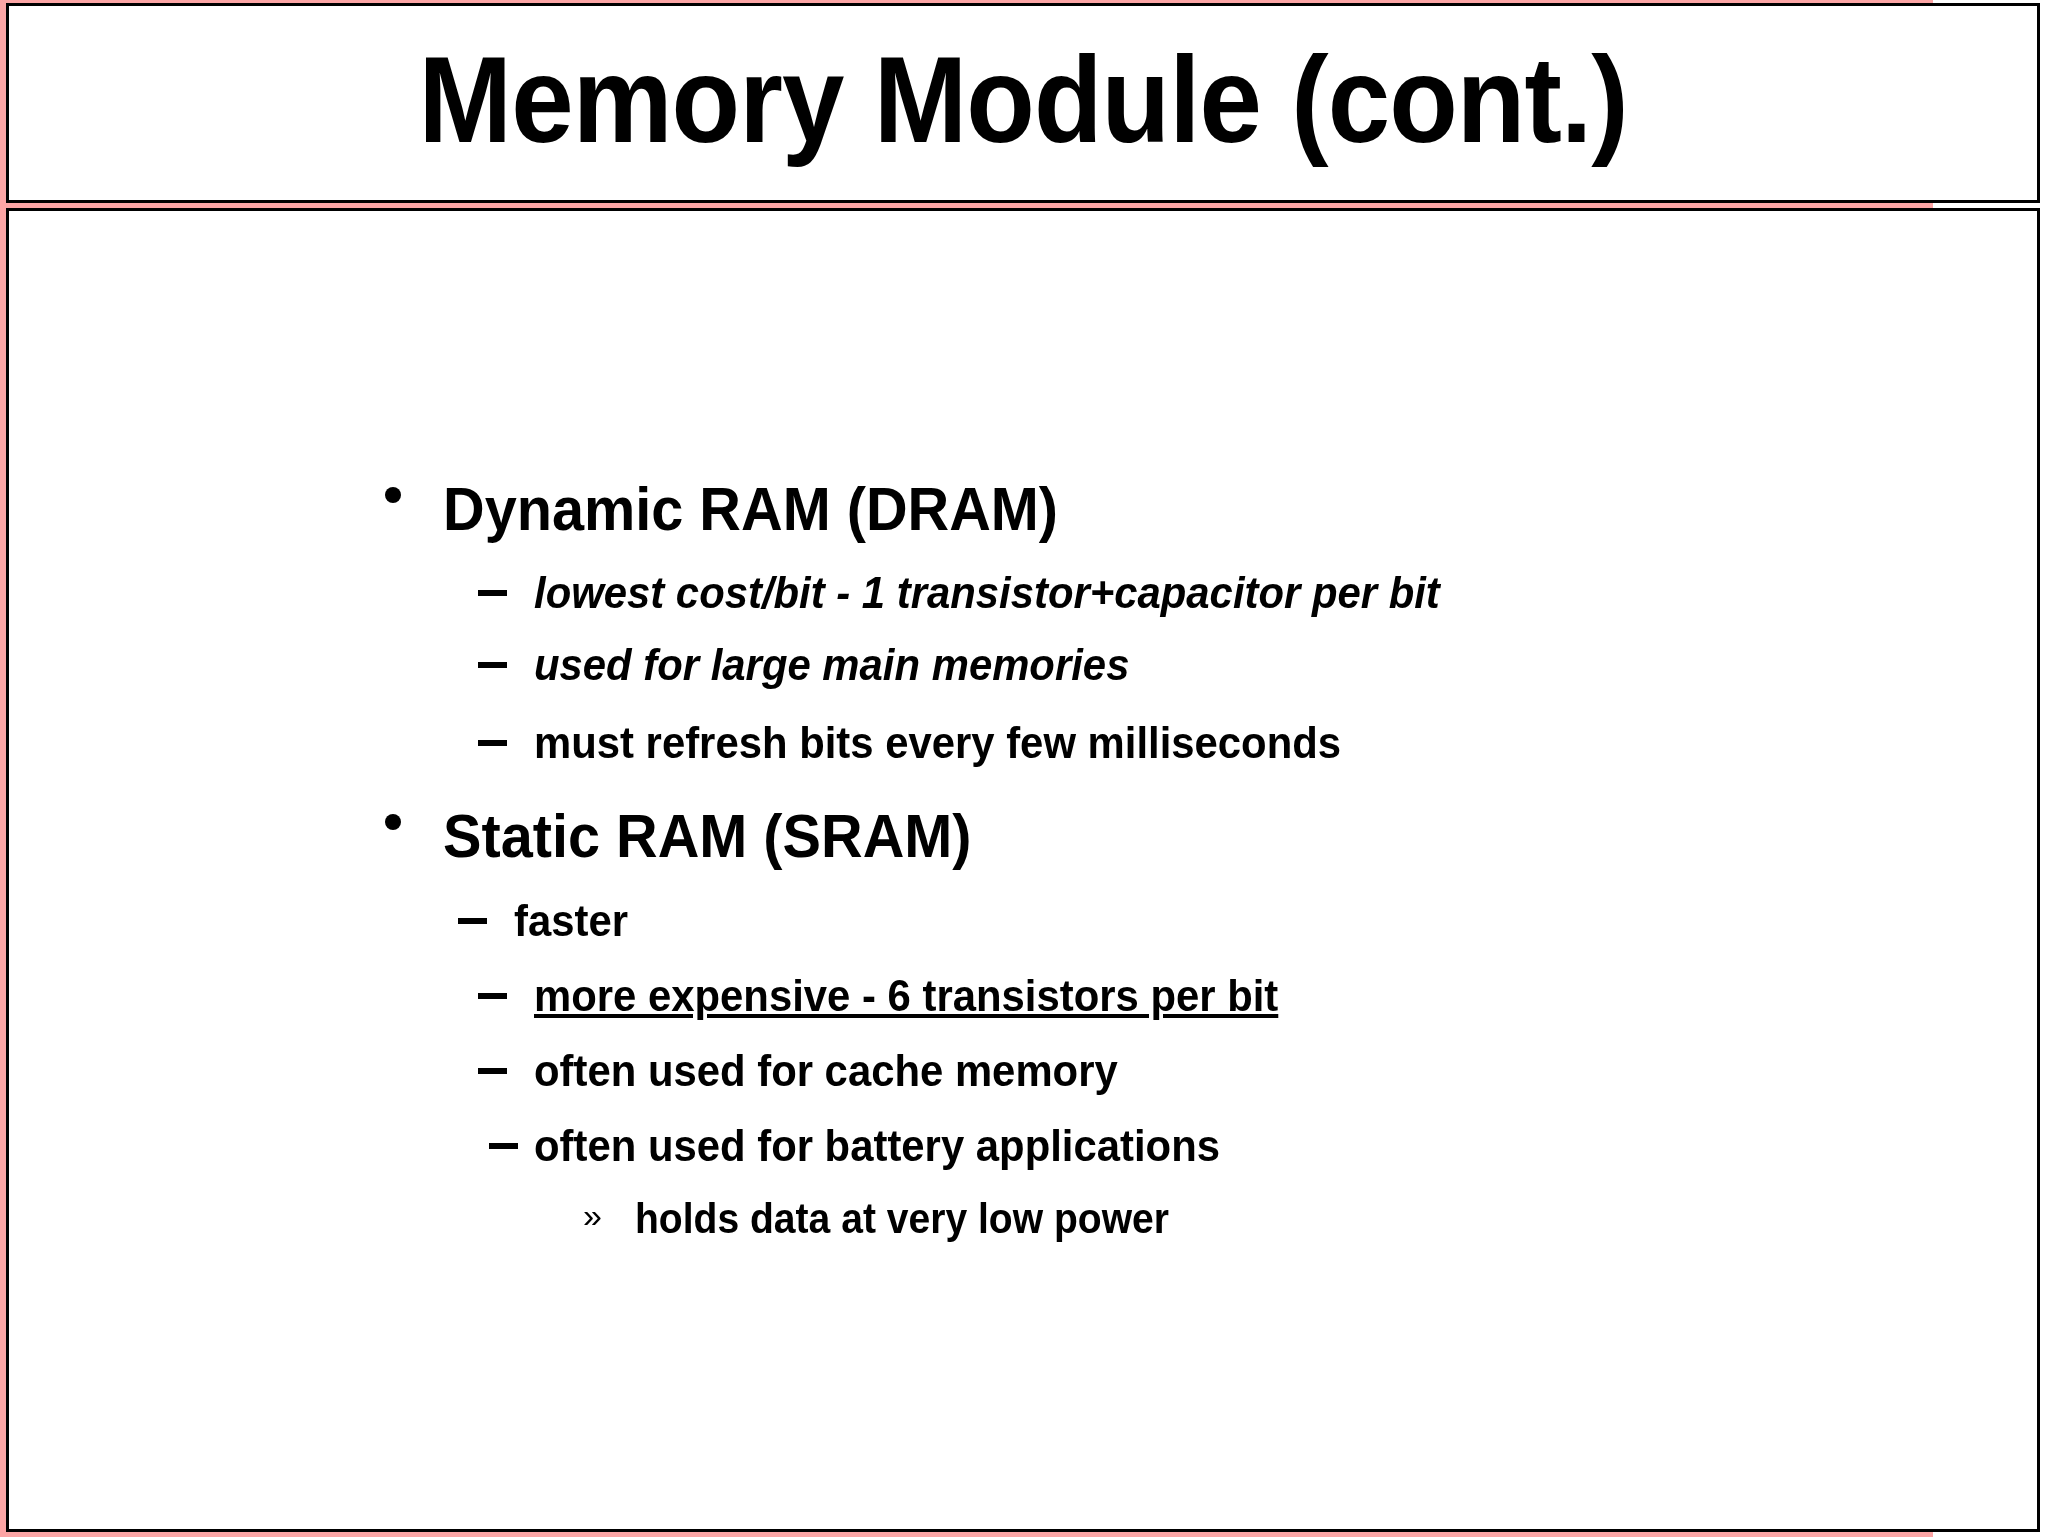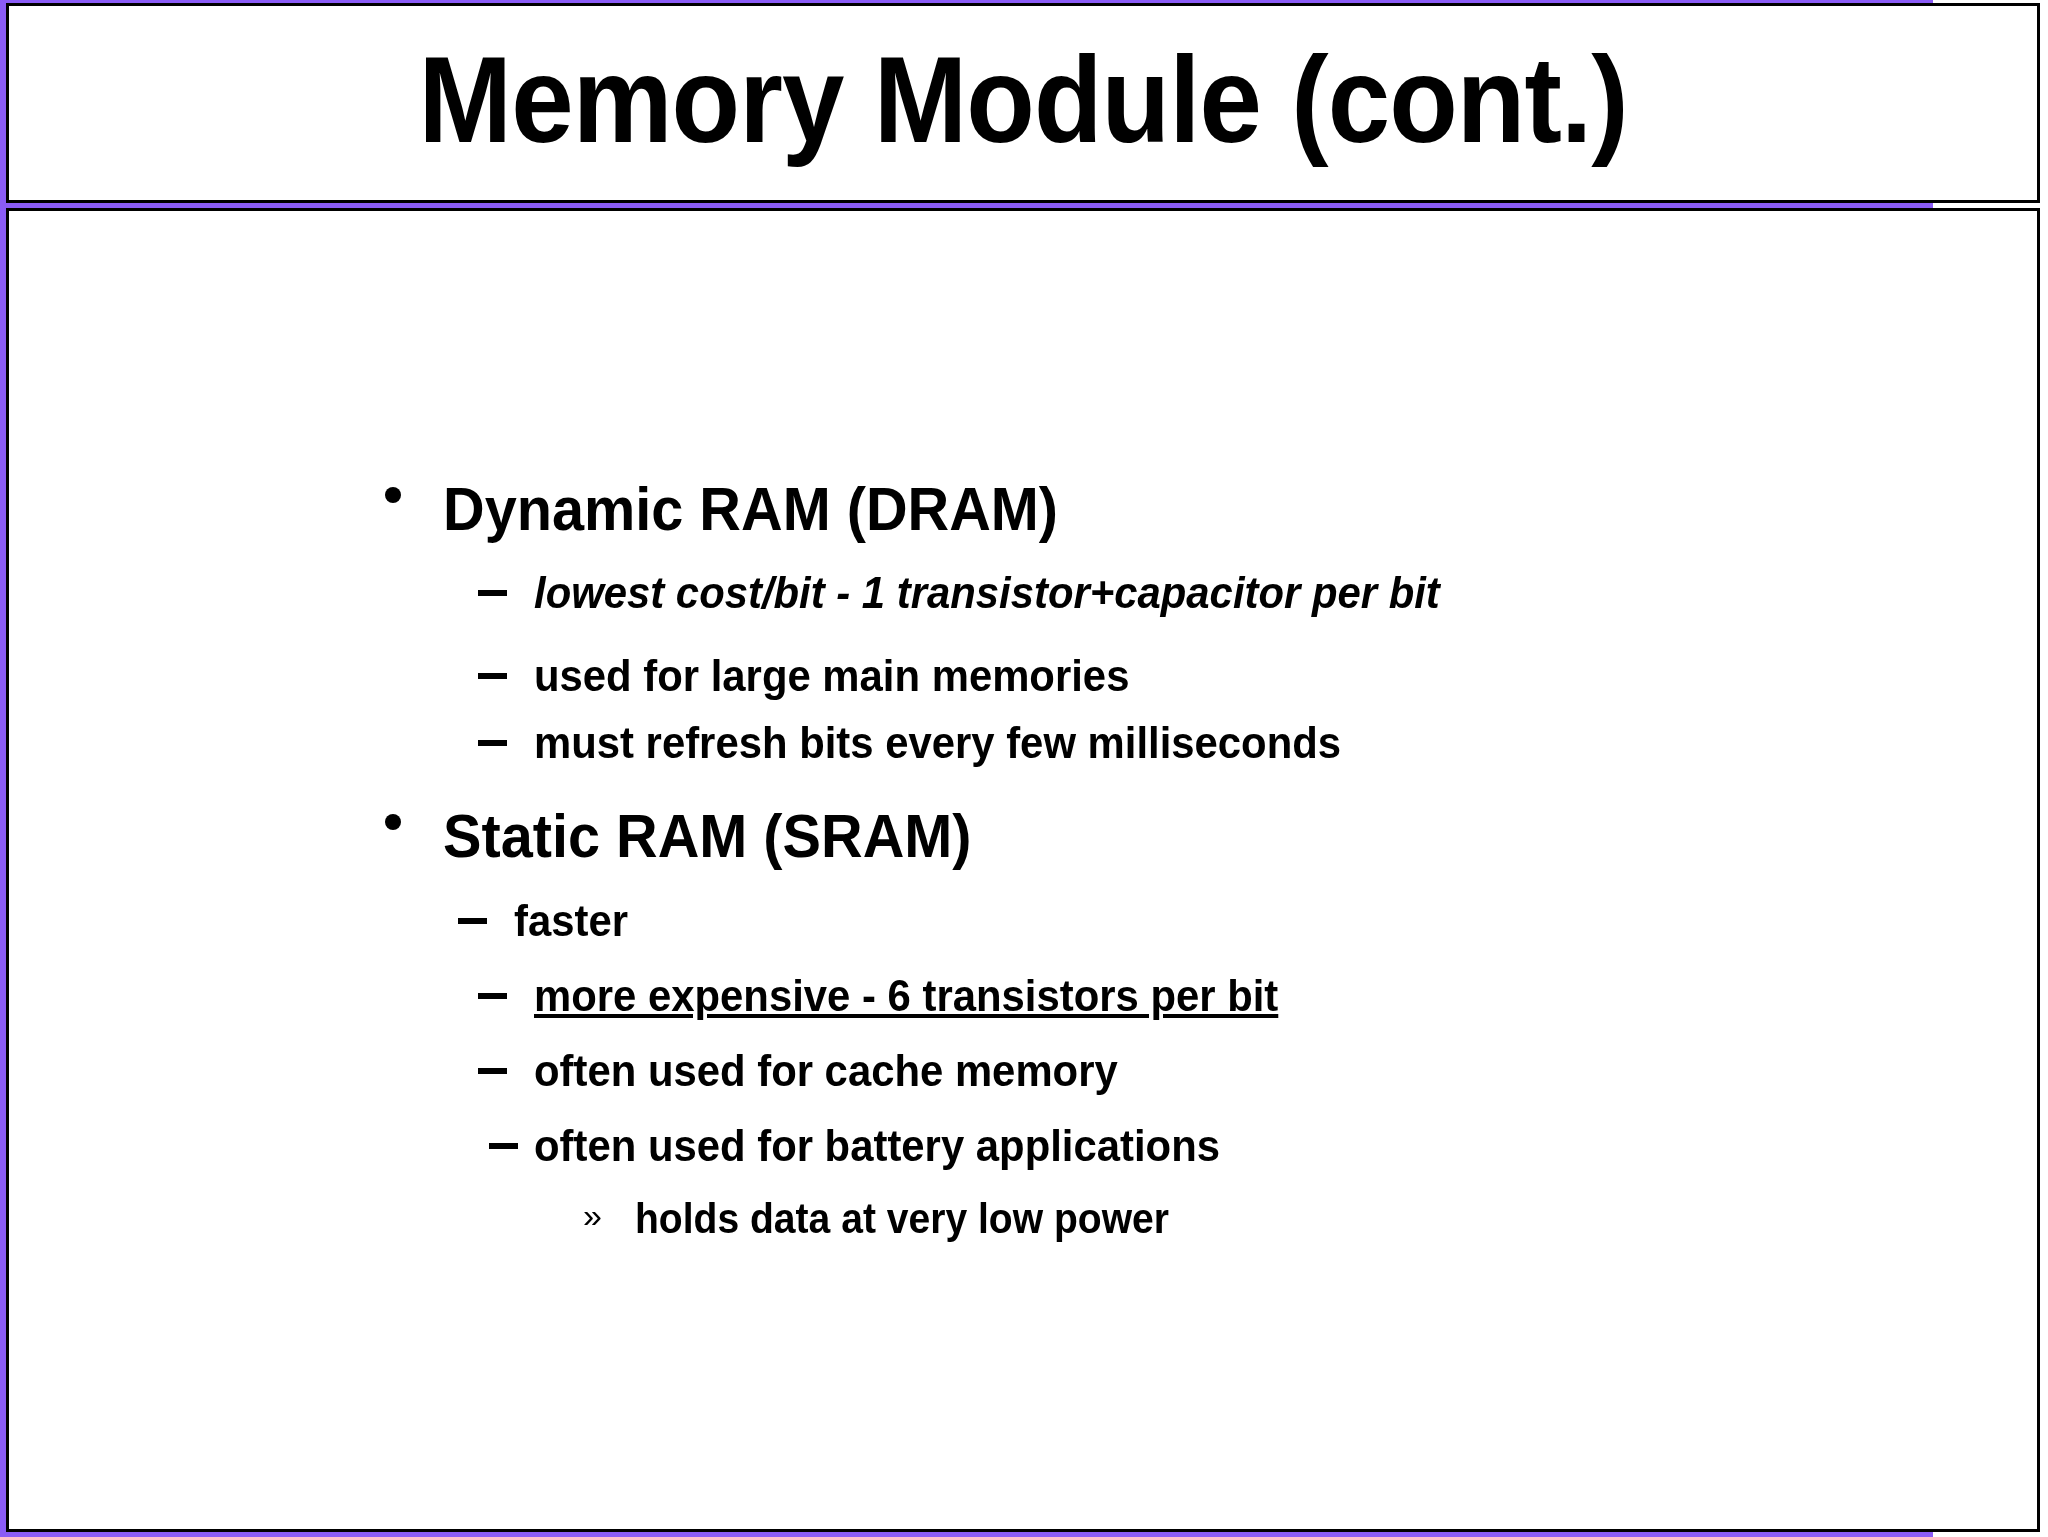--- a/index.html
+++ b/index.html
@@ -15,21 +15,21 @@
     font-family: "Liberation Sans", "DejaVu Sans", sans-serif;
     color: #000000;
   }
 
   .slide {
     position: absolute;
     left: 0;
     top: 0;
     width: 1933px;
     height: 1537px;
-    background: #8b5cf6;
+    background: #fca5a5;
   }
 
   
   .title-box {
     position: absolute;
     left: 6px;
     top: 3px;
     width: 2034px;
     height: 200px;
     border: 3px solid #000000;
@@ -170,21 +170,21 @@
   <div class="body-box">
     <div class="bullet-list" id="bullet-list">
         <div class="bullet lvl1" style="left: 376px; top: 267px;">
           <span class="marker"><span class="dot"></span></span>
           <span class="txt">Dynamic RAM (DRAM)</span>
         </div>
         <div class="bullet lvl2" style="left: 469px; top: 359px; font-style: italic;">
           <span class="marker"><span class="dash"></span></span>
           <span class="txt">lowest cost/bit - 1 transistor+capacitor per bit</span>
         </div>
-        <div class="bullet lvl2" style="left: 469px; top: 442px;">
+        <div class="bullet lvl2" style="left: 469px; top: 431px; font-style: italic;">
           <span class="marker"><span class="dash"></span></span>
           <span class="txt">used for large main memories</span>
         </div>
         <div class="bullet lvl2" style="left: 469px; top: 509px;">
           <span class="marker"><span class="dash"></span></span>
           <span class="txt">must refresh bits every few milliseconds</span>
         </div>
         <div class="bullet lvl1" style="left: 376px; top: 594px; justify-content: center;">
           <span class="marker"><span class="dot"></span></span>
           <span class="txt">Static RAM (SRAM)</span>

